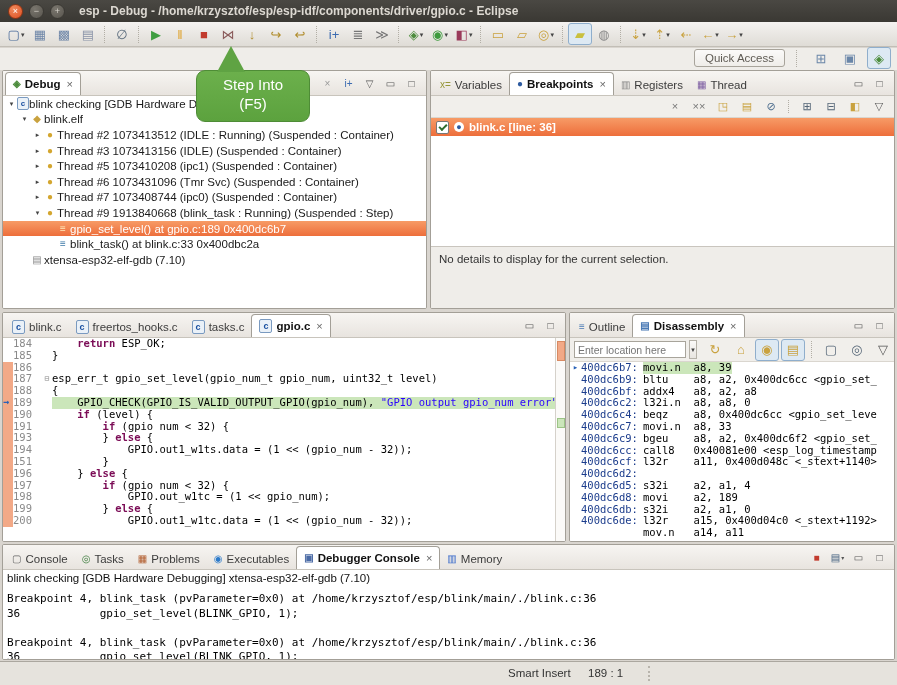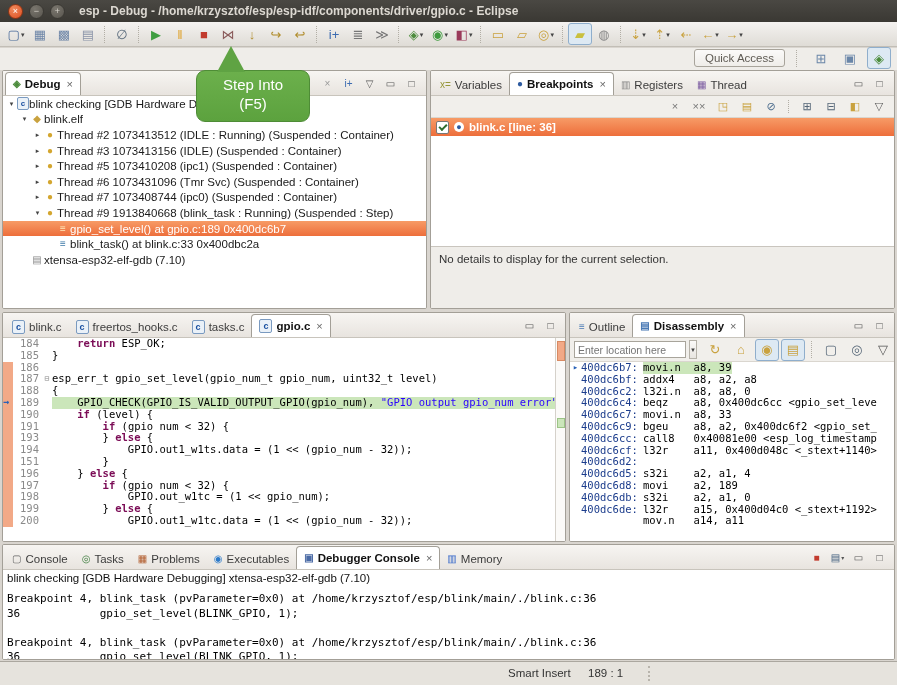--- a/index.html
+++ b/index.html
@@ -57,21 +57,21 @@
   .chk i{position:absolute;left:2px;top:2px;width:6px;height:3px;border-left:2px solid #2E6D2E;border-bottom:2px solid #2E6D2E;transform:rotate(-45deg);}
   .bpdetails{flex:none;height:62px;background:#EFEDE9;border-top:1px solid #C9C5BE;padding:6px 8px;font-size:11.5px;color:#333;box-sizing:border-box;}
 
   
   .edbody{flex:1;display:flex;overflow:hidden;background:#fff;font-family:"DejaVu Sans Mono",monospace;font-size:10.5px;line-height:11.8px;}
   .edmain{flex:1;display:flex;flex-direction:column;overflow:hidden;min-width:0;}
   .crow{display:flex;height:11.8px;flex:none;align-items:stretch;}
   .ann{width:10px;flex:none;position:relative;}
   .ann.on{background:#F2A987;}
   .ann .arrow{position:absolute;left:0;top:-1px;color:#2A62B8;font-weight:bold;font-size:10px;}
-  .lno{width:26px;flex:none;text-align:right;color:#8A8A8A;padding-right:3px;}
+  .lno{width:26px;flex:none;text-align:left;color:#8A8A8A;padding-right:3px;}
   .fold{width:10px;flex:none;color:#888;font-size:8px;text-align:center;}
   .codetext{flex:1;white-space:pre;overflow:hidden;color:#000;}
   .crow.cur .codetext{background:#CBE6BA;}
   .kw{color:#7B0C56;font-weight:bold;}
   .str{color:#2A00FF;}
   .fn{font-weight:normal;}
   .ovr{width:9px;flex:none;border-left:1px solid #D5D1CA;position:relative;background:#FBFAF8;}
   .ovr .m1{position:absolute;left:1px;top:3px;width:6px;height:18px;background:#F2A987;border:1px solid #D88A63;}
   .ovr .m2{position:absolute;left:1px;top:80px;width:6px;height:8px;background:#CBE6BA;border:1px solid #9CC487;}
 
@@ -586,20 +586,25 @@
         </span>
     </div>
     <div class="dislist" id="dislist">
         <div class="drow cur">
           <span class="dmar">▸</span>
           <span class="daddr">400dc6b7:</span>
           <span class="dtext">movi.n  a8, 39</span>
         </div>
         <div class="drow">
           <span class="dmar"></span>
+          <span class="daddr">400dc6b9:</span>
+          <span class="dtext">bltu    a8, a2, 0x400dc6cc &lt;gpio_set_</span>
+        </div>
+        <div class="drow">
+          <span class="dmar"></span>
           <span class="daddr">400dc6bf:</span>
           <span class="dtext">addx4   a8, a2, a8</span>
         </div>
         <div class="drow">
           <span class="dmar"></span>
           <span class="daddr">400dc6c2:</span>
           <span class="dtext">l32i.n  a8, a8, 0</span>
         </div>
         <div class="drow">
           <span class="dmar"></span>

